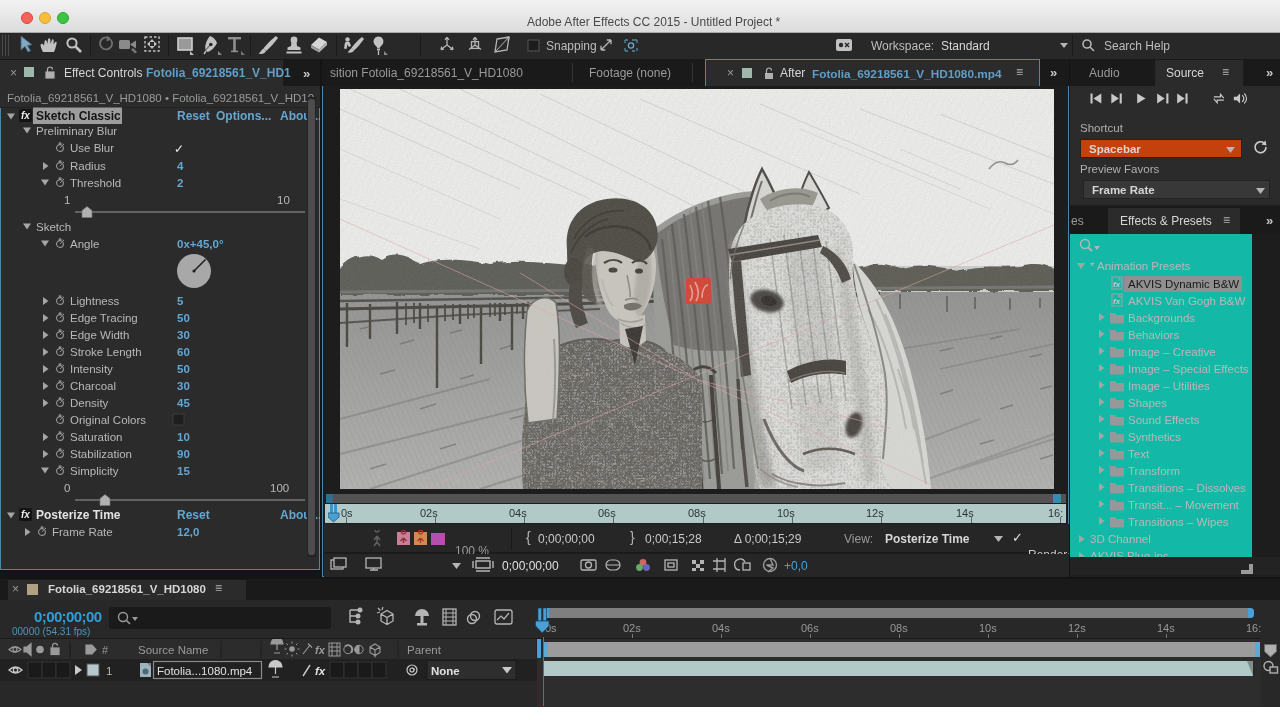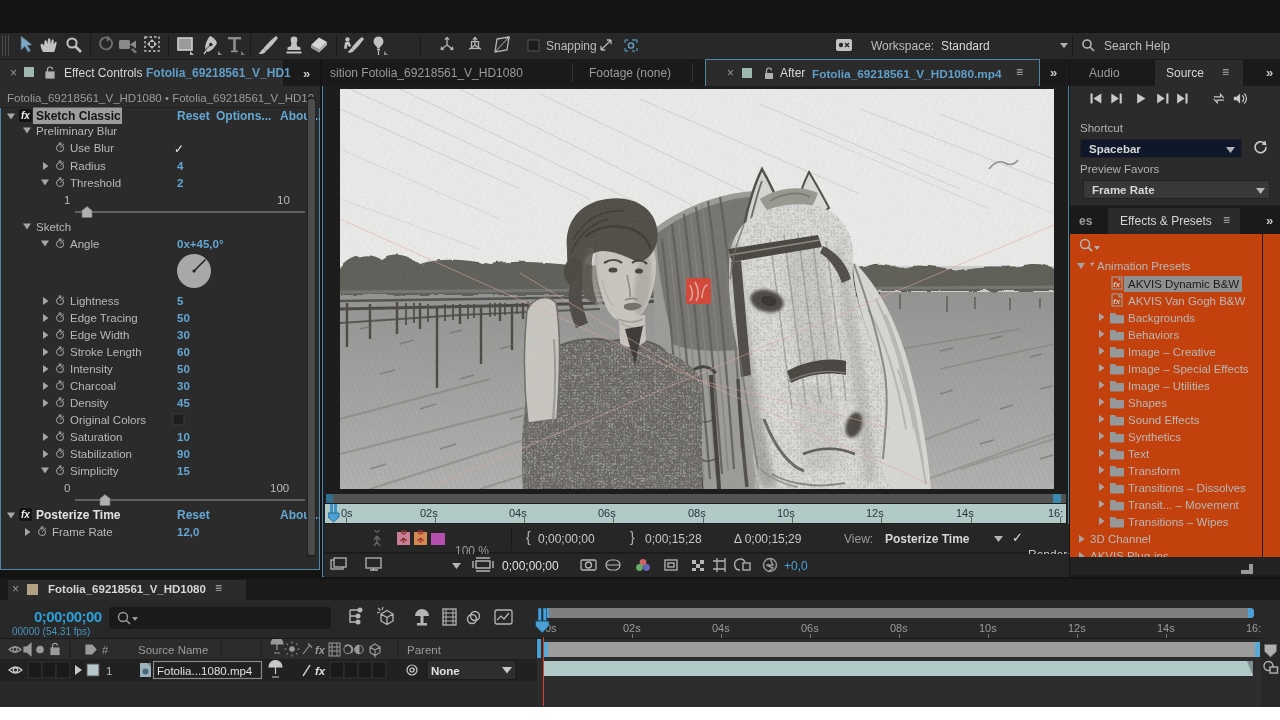--- a/index.html
+++ b/index.html
@@ -6,20 +6,26 @@
   html,body { width:1280px; height:720px; overflow:hidden; background:#fff;
     font-family:"Liberation Sans", sans-serif; }
   .abs { position:absolute; }
   #stage { position:relative; width:1280px; height:720px; background:#141414; }
   .txt { position:absolute; white-space:nowrap; }
 </style>
 </head>
 <body>
 <div id="stage">
 
+  <div class="abs" style="left:0;top:0;width:1280px;height:33px;background:linear-gradient(#f2f2f2,#dcdcdc);border-bottom:1px solid #a8a8a8;">
+    <div class="abs" style="left:21px;top:12px;width:12px;height:12px;border-radius:50%;background:#f4645a;border:1px solid #d8473f;"></div>
+    <div class="abs" style="left:39px;top:12px;width:12px;height:12px;border-radius:50%;background:#f9bd3c;border:1px solid #dba236;"></div>
+    <div class="abs" style="left:57px;top:12px;width:12px;height:12px;border-radius:50%;background:#3ec443;border:1px solid #2fa532;"></div>
+    <div class="txt" style="left:527px;top:15px;font-size:12px;color:#484848;">Adobe After Effects CC 2015 - Untitled Project *</div>
+  </div>
 
   <div class="abs" id="toolbar" style="left:0;top:33px;width:1280px;height:26px;background:#282828;">
     <svg class="abs" style="left:0;top:0;" width="1280" height="25" viewBox="0 0 1280 25">
 
       <g fill="#4a4a4a">
         <rect x="2" y="2" width="1" height="21"></rect>
           <rect x="5" y="2" width="1" height="21"></rect>
           <rect x="8" y="2" width="1" height="21"></rect>
       </g>
 
@@ -646,47 +652,47 @@
         </g>
         <g stroke="#c9c9c9" fill="none" stroke-width="1.4">
           <path d="M152 7 h8 v-3 l4 4.5 M164 11 h-8 v3 l-4 -4.5"></path>
         </g>
         <g fill="#c9c9c9">
           <path d="M176 7 h3.5 l4 -4 v12 l-4 -4 H176 Z"></path>
           <path d="M186 5 a5 5 0 0 1 0 8 M188.5 3 a8 8 0 0 1 0 12" stroke="#c9c9c9" fill="none" stroke-width="1.4"></path>
         </g>
       </svg>
       <div class="txt" style="left:10px;top:36px;font-size:11.5px;color:#b0b0b0;">Shortcut</div>
-      <div class="abs" style="left:10px;top:53px;width:162px;height:19px;background:#0f172a;border:1px solid #222;">
+      <div class="abs" style="left:10px;top:53px;width:162px;height:19px;background:#c2410c;border:1px solid #222;">
         <div class="txt" style="left:8px;top:3px;font-size:11.5px;color:#d6d6d6;font-weight:bold;">Spacebar</div>
         <svg class="abs" style="left:145px;top:7px;" width="10" height="7">
             <path d="M0 0 h9 l-4.5 6 z" fill="#b5b5b5"></path>
           </svg>
       </div>
       <svg class="abs" style="left:182px;top:54px;" width="16" height="16" viewBox="0 0 16 16">
         <path d="M12 3 a5.5 5.5 0 1 0 2 4" stroke="#c9c9c9" fill="none" stroke-width="1.6"></path>
         <path d="M13.5 0.5 l1 5 l-5 -1 z" fill="#c9c9c9"></path>
       </svg>
       <div class="txt" style="left:10px;top:77px;font-size:11.5px;color:#b0b0b0;">Preview Favors</div>
       <div class="abs" style="left:13px;top:94px;width:187px;height:19px;background:#383838;border:1px solid #222;">
         <div class="txt" style="left:8px;top:3px;font-size:11.5px;color:#d6d6d6;font-weight:bold;">Frame Rate</div>
         <svg class="abs" style="left:172px;top:7px;" width="10" height="7">
             <path d="M0 0 h9 l-4.5 6 z" fill="#b5b5b5"></path>
           </svg>
       </div>
     </div>
 
     <div class="abs" style="left:0;top:148px;width:210px;height:27px;background:#1a1a1a;">
-      <div class="txt" style="left:9px;top:7px;font-size:12px;color:#9a9a9a;font-weight:bold;">es</div>
+      <div class="txt" style="left:1px;top:7px;font-size:12px;color:#9a9a9a;">es</div>
       <div class="abs" style="left:38px;top:1px;width:132px;height:26px;background:#2b2b2b;"></div>
       <div class="txt" style="left:50px;top:7px;font-size:12px;color:#d6d6d6;">Effects &amp; Presets</div>
       <div class="txt" style="left:153px;top:6px;font-size:12px;color:#b5b5b5;">≡</div>
       <div class="txt" style="left:196px;top:6px;font-size:13px;color:#c9c9c9;font-weight:bold;">»</div>
     </div>
-    <div class="abs" style="left:0;top:175px;width:210px;height:323px;background:#c2410c;overflow:hidden;">
+    <div class="abs" style="left:0;top:175px;width:182px;height:323px;background:#14b8a6;overflow:hidden;">
       <svg class="abs" style="left:8px;top:3px;" width="26" height="16" viewBox="0 0 26 16">
         <circle cx="7" cy="7" r="4.5" stroke="#b5b5b5" fill="none" stroke-width="1.5"></circle>
         <path d="M10.5 10.5 L14 14" stroke="#b5b5b5" stroke-width="1.8"></path>
         <path d="M16 9 h6 l-3 4 z" fill="#b5b5b5"></path>
       </svg>
       <svg class="abs" style="left:0;top:22px;" width="210" height="319" viewBox="0 0 210 319">
         <defs>
           <g id="fold">
               <path d="M0 2 h5 l1.5 2 H13 a1 1 0 0 1 1 1 v6.5 a1 1 0 0 1 -1 1 H1 a1 1 0 0 1 -1 -1 Z" fill="#96989a"></path>
             </g>

